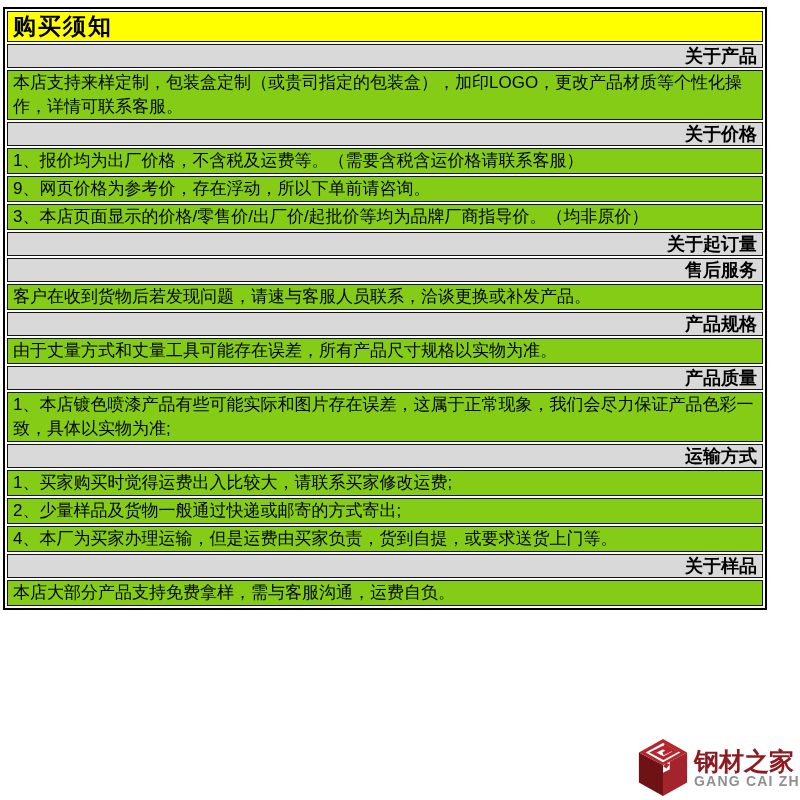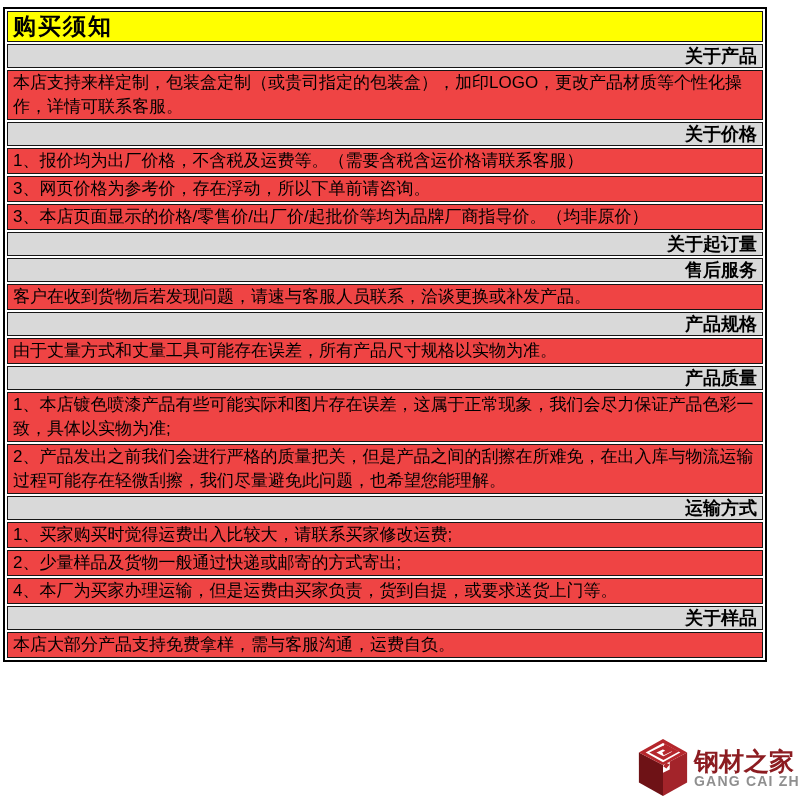--- a/index.html
+++ b/index.html
@@ -17,21 +17,21 @@
     border: 2px solid #000000;
     background: #ffffff;
     padding: 2px;
     box-sizing: border-box;
   }
   .row {
     border: 1px solid #161616;
     margin: 0 0 2px 0;
     padding: 0 5px;
     color: #000000;
-    background: #ef4444;
+    background: #84cc16;
     font-size: 17px;
     line-height: 23px;
     overflow: hidden;
     word-break: break-all;
   }
   .row:last-child { margin-bottom: 0; }
   .row.title {
     background: #ffff00;
     font-weight: 700;
     font-size: 23px;
@@ -79,30 +79,29 @@
 </head>
 <body>
 
 <div class="sheet">
   <div class="row title">购买须知</div>
   <div id="sections">
       <div class="row heading">关于产品</div>
       <div class="row body">本店支持来样定制，包装盒定制（或贵司指定的包装盒），加印LOGO，更改产品材质等个性化操作，详情可联系客服。</div>
       <div class="row heading">关于价格</div>
       <div class="row body">1、报价均为出厂价格，不含税及运费等。（需要含税含运价格请联系客服）</div>
-      <div class="row body">3、网页价格为参考价，存在浮动，所以下单前请咨询。</div>
+      <div class="row body">9、网页价格为参考价，存在浮动，所以下单前请咨询。</div>
       <div class="row body">3、本店页面显示的价格/零售价/出厂价/起批价等均为品牌厂商指导价。（均非原价）</div>
       <div class="row heading">关于起订量</div>
       <div class="row heading">售后服务</div>
       <div class="row body">客户在收到货物后若发现问题，请速与客服人员联系，洽谈更换或补发产品。</div>
       <div class="row heading">产品规格</div>
       <div class="row body">由于丈量方式和丈量工具可能存在误差，所有产品尺寸规格以实物为准。</div>
       <div class="row heading">产品质量</div>
       <div class="row body">1、本店镀色喷漆产品有些可能实际和图片存在误差，这属于正常现象，我们会尽力保证产品色彩一致，具体以实物为准;</div>
-      <div class="row body">2、产品发出之前我们会进行严格的质量把关，但是产品之间的刮擦在所难免，在出入库与物流运输过程可能存在轻微刮擦，我们尽量避免此问题，也希望您能理解。</div>
       <div class="row heading">运输方式</div>
       <div class="row body">1、买家购买时觉得运费出入比较大，请联系买家修改运费;</div>
       <div class="row body">2、少量样品及货物一般通过快递或邮寄的方式寄出;</div>
       <div class="row body">4、本厂为买家办理运输，但是运费由买家负责，货到自提，或要求送货上门等。</div>
       <div class="row heading">关于样品</div>
       <div class="row body">本店大部分产品支持免费拿样，需与客服沟通，运费自负。</div>
     </div>
 </div>
 
 <div class="logo">

